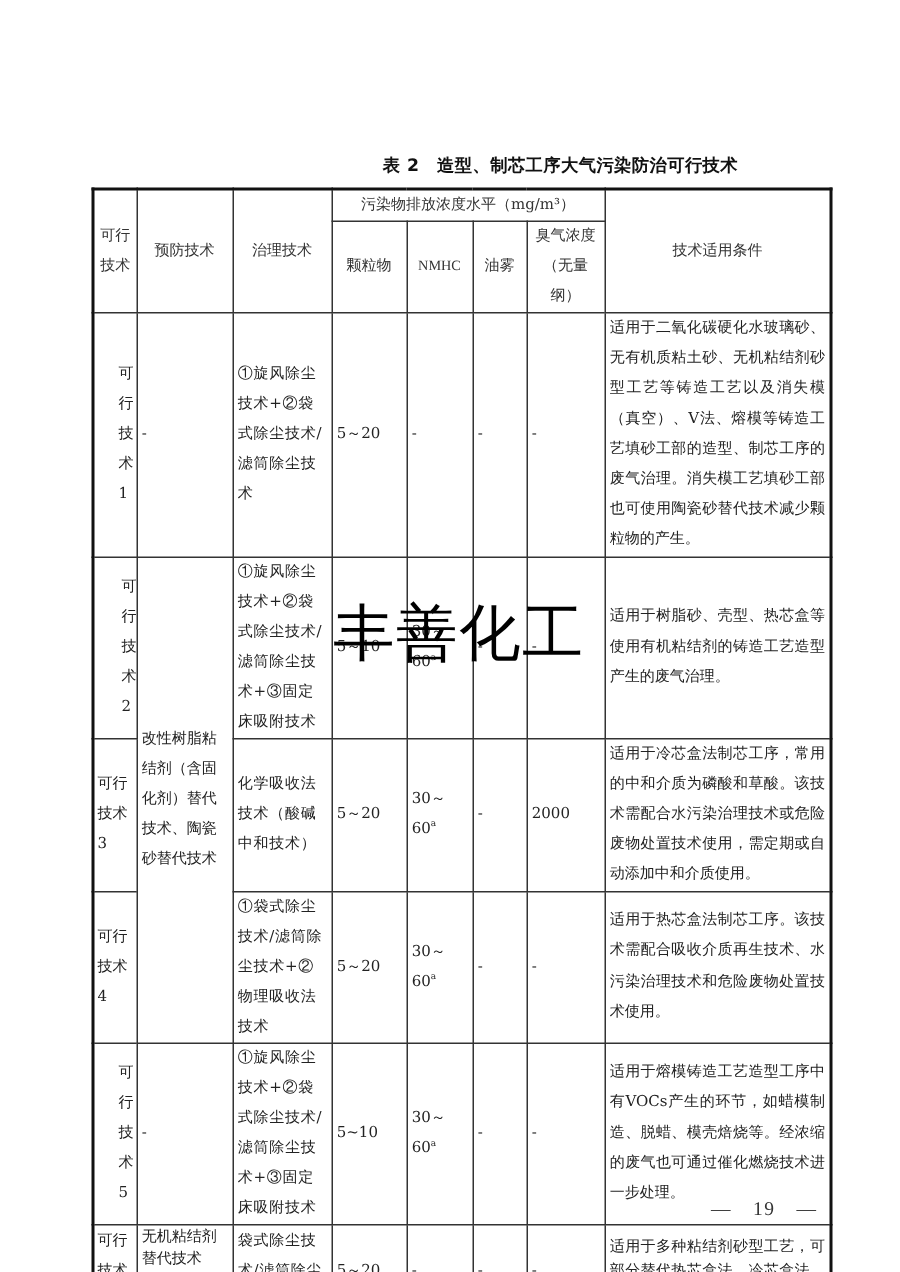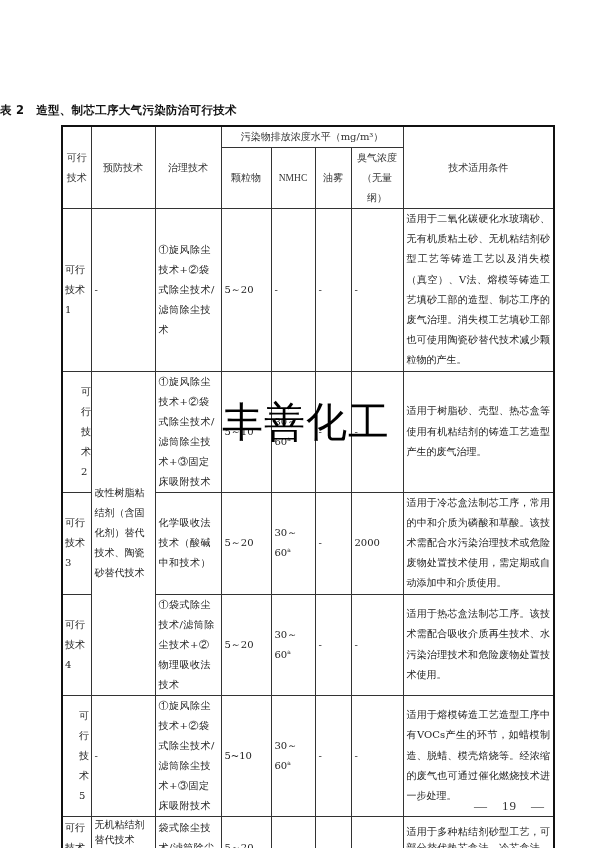--- a/index.html
+++ b/index.html
@@ -1,18 +1,18 @@
 <!DOCTYPE html>
 <html><head>
 <meta charset="utf-8">
 <style>
   html, body { margin: 0; padding: 0; background: #ffffff; }
   body { width: 600px; height: 848px; position: relative; overflow: hidden;
          font-family: "DejaVu Serif", "Liberation Serif", serif; color: #222; }
-  .title { position: absolute; top: 103px; left: 0; width: 492px; text-align: left;
+  .title { position: absolute; top: 103px; left: 0; width: 492px; text-align: right;
            font-family: "DejaVu Sans", "Liberation Sans", sans-serif; font-weight: bold;
            font-size: 11.5px; letter-spacing: 0.3px; color: #111; }
   table.main { position: absolute; top: 125px; left: 61px; width: 492px;
                border-collapse: collapse; table-layout: fixed;
                border: 2px solid #111; font-size: 10px; line-height: 20px; }
   table.main td, table.main th { border: 1px solid #333; padding: 0 3px;
                vertical-align: middle; font-weight: normal; color: #222; }
   table.main th { color: #333; }
   td.cond { text-align: justify; text-align-last: left; padding: 0 4px; line-height: 20.2px; }
   td.ctrl { text-align: left; padding: 0 4px; letter-spacing: 0.5px; }
@@ -52,21 +52,21 @@
     <tr style="height:41px">
       <th>颗粒物</th>
       <th class="nmhc">NMHC</th>
       <th>油雾</th>
       <th>臭气浓度（无量纲）</th>
     </tr>
   </thead>
   <tbody>
 
     <tr style="height:142px">
-      <td style="padding:0 2px">可行技术1</td>
+      <td style="padding:0 16px">可行技术1</td>
       <td>-</td>
       <td class="ctrl">①旋风除尘技术+②袋式除尘技术/滤筒除尘技术</td>
       <td>5～20</td>
       <td><span>-</span><span class="sup"></span></td>
       <td>-</td>
       <td>-</td>
       <td class="cond">适用于二氧化碳硬化水玻璃砂、无有机质粘土砂、无机粘结剂砂型工艺等铸造工艺以及消失模（真空）、V法、熔模等铸造工艺填砂工部的造型、制芯工序的废气治理。消失模工艺填砂工部也可使用陶瓷砂替代技术减少颗粒物的产生。</td>
     </tr>
 
     <tr style="height:92px">

